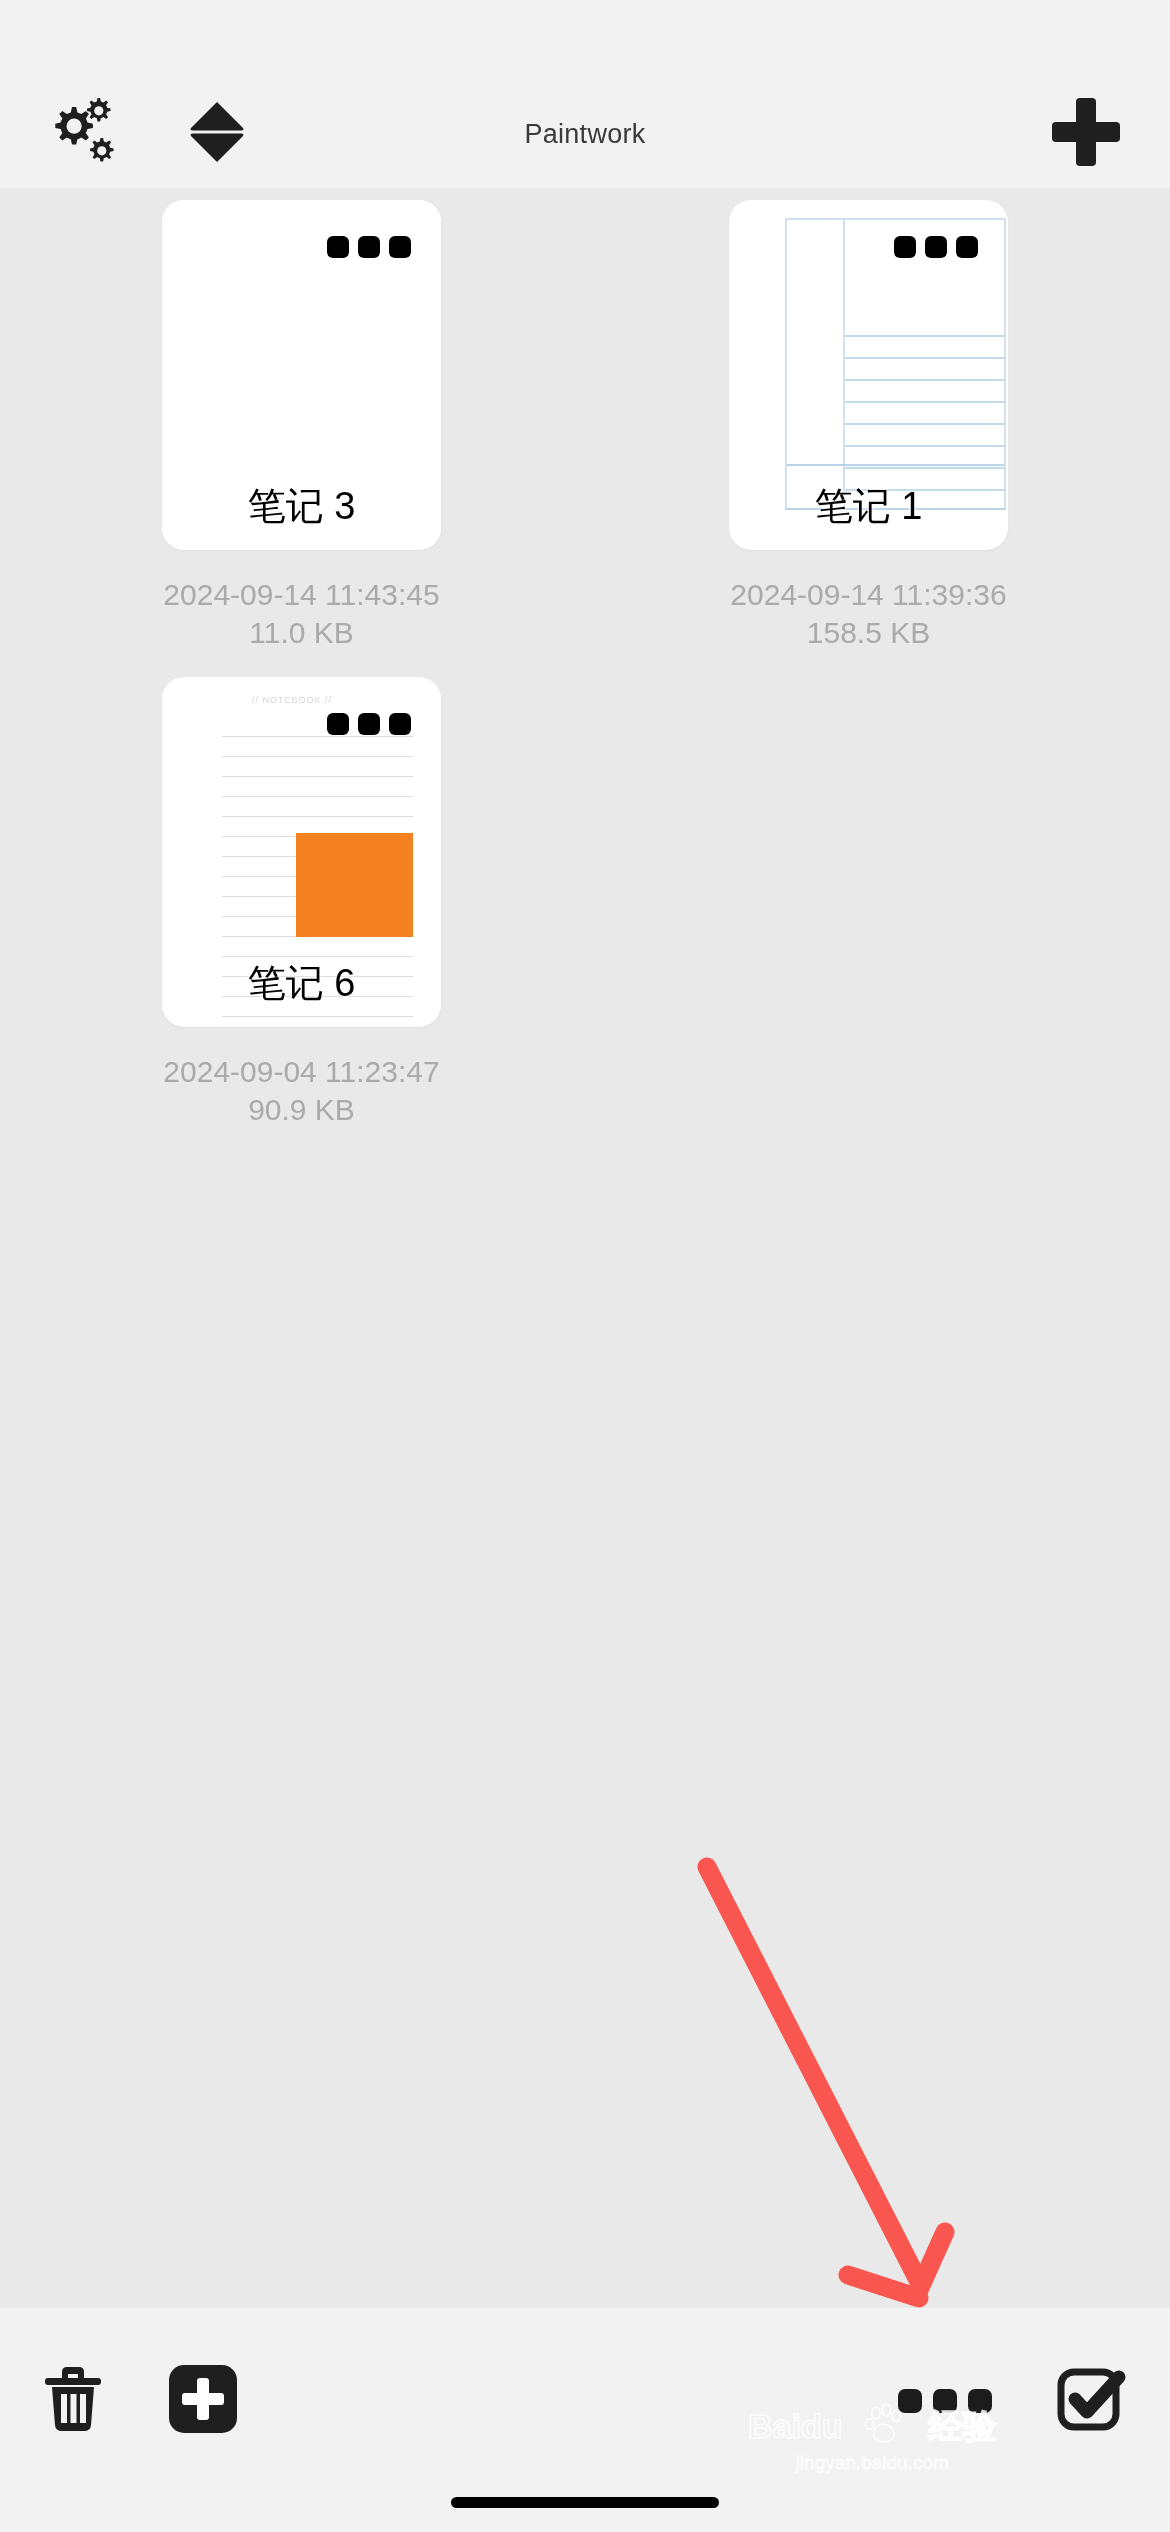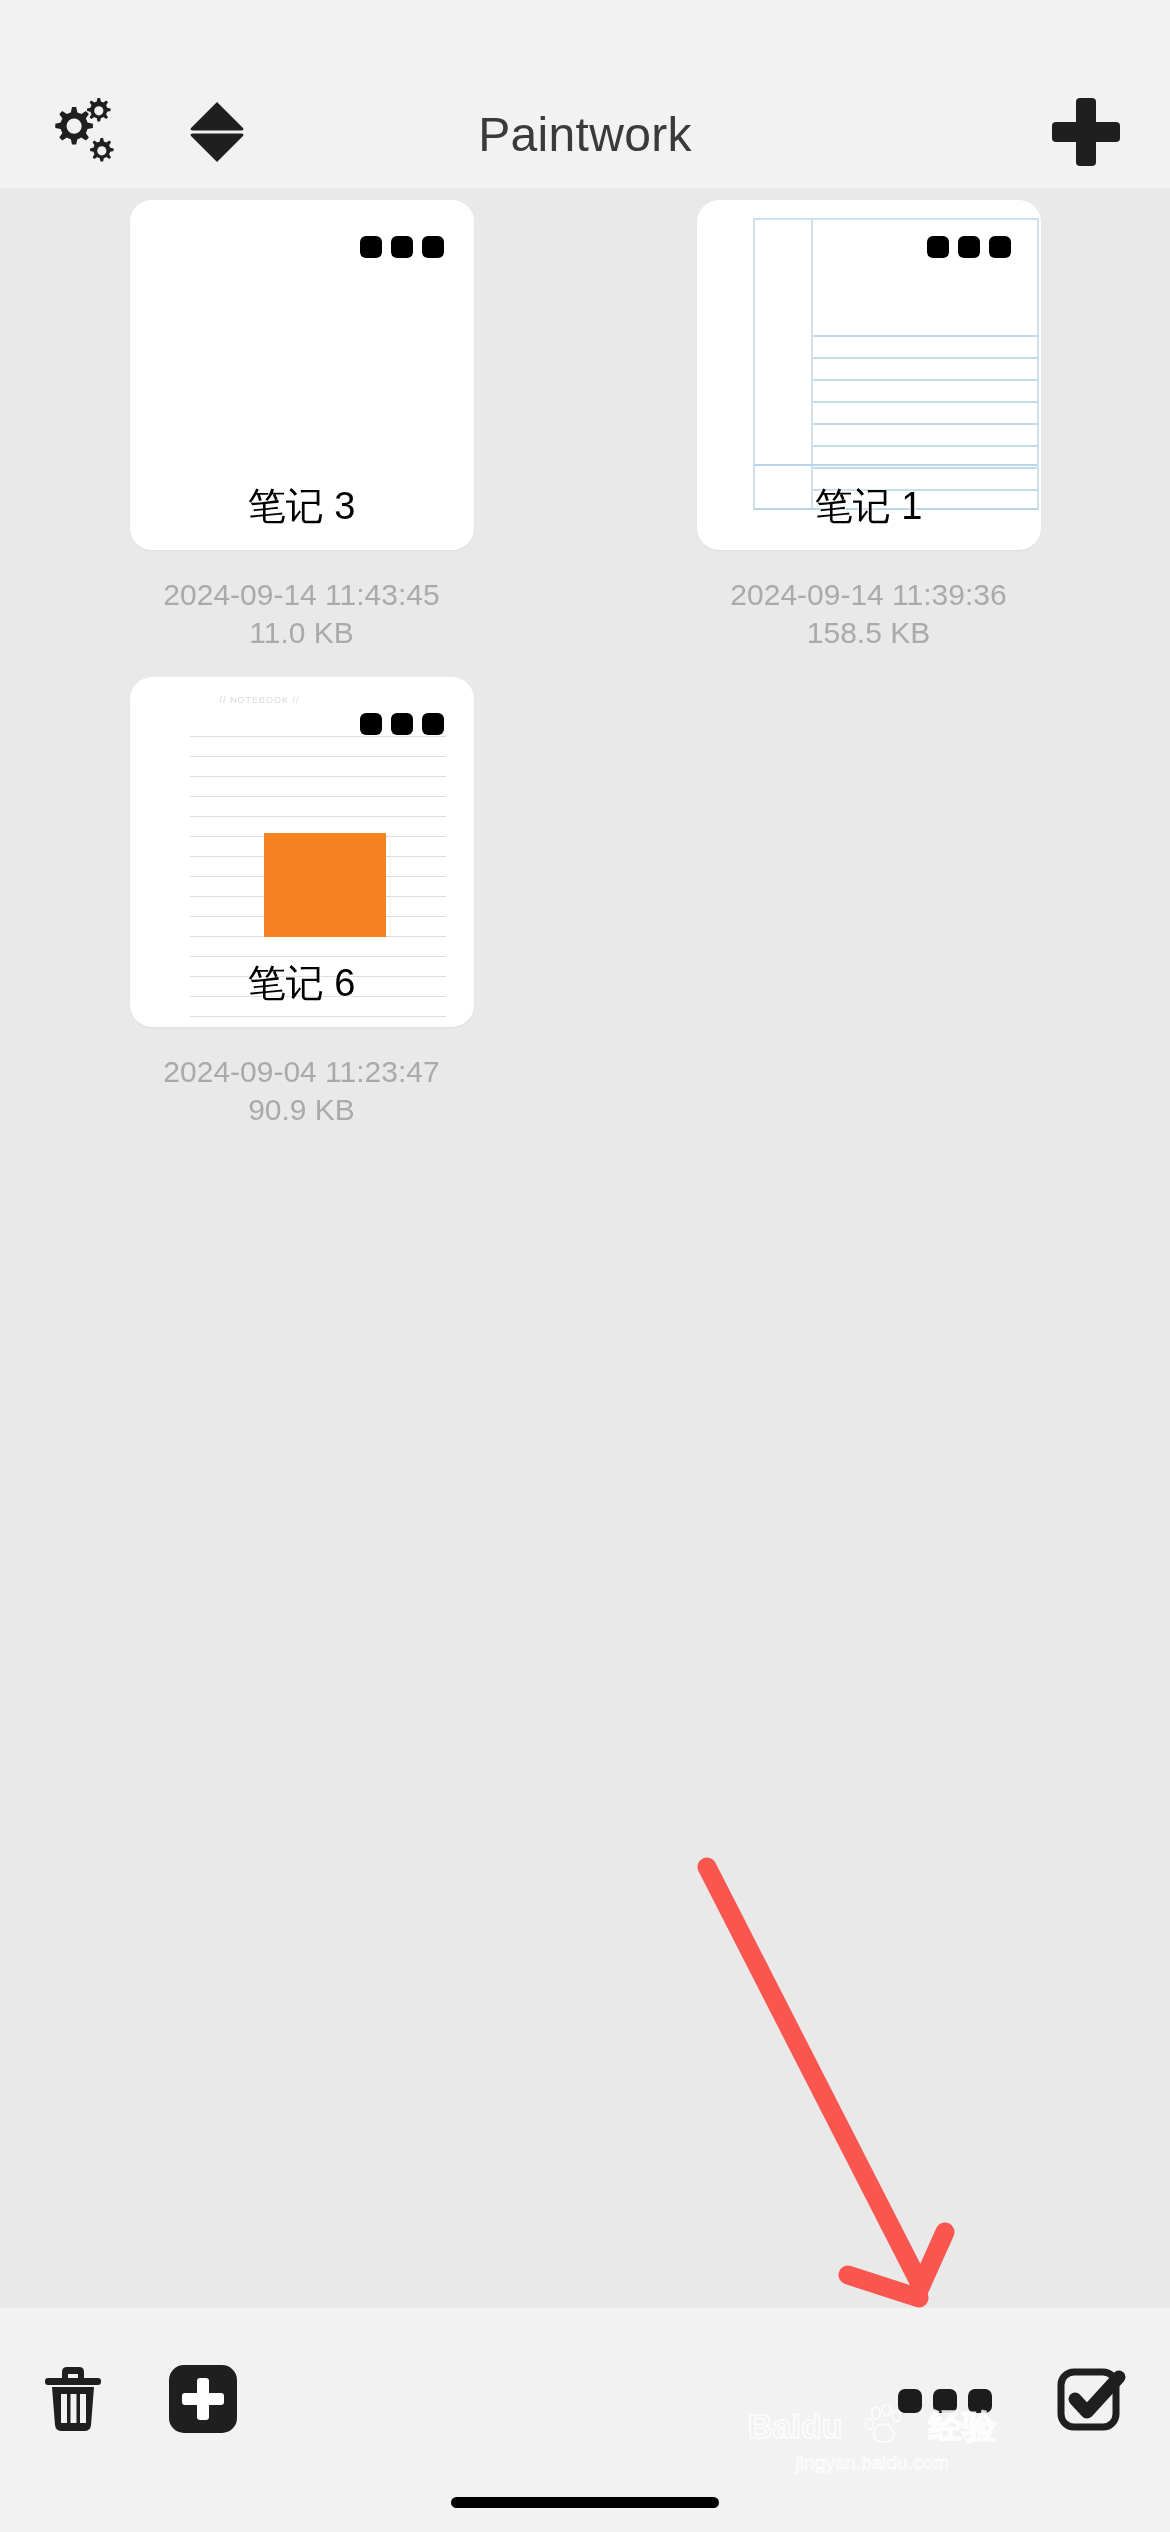--- a/index.html
+++ b/index.html
@@ -21,21 +21,21 @@
   .header{
     height:108px;width:100%;
     background:#f2f2f2;
     display:flex;align-items:center;
     padding:0 46px;
     position:relative;
   }
   .hdr-left{display:flex;align-items:center;gap:62px;}
   .hdr-title{
     position:absolute;left:0;right:0;text-align:center;
-    font-size:48px;color:#3a3a3a;font-weight:400;
+    font-size:27px;color:#3a3a3a;font-weight:400;
     letter-spacing:.3px;
     pointer-events:none;
   }
   .hdr-right{margin-left:auto;position:relative;z-index:2;}
 
   .icon-btn{display:flex;align-items:center;justify-content:center;cursor:pointer;}
 
   
   .content{
     background:#e9e9e9;
@@ -45,21 +45,21 @@
   .grid{
     display:flex;flex-wrap:wrap;
     padding:0 18px;
   }
   .cell{
     width:50%;
     display:flex;flex-direction:column;align-items:center;
     margin-bottom:26px;
   }
   .card{
-    width:344px;height:350px;
+    width:279px;height:350px;
     background:#ffffff;
     border-radius:22px;
     position:relative;
     overflow:hidden;
     box-shadow:0 1px 2px rgba(0,0,0,.05);
     cursor:pointer;
   }
   .card-title{
     position:absolute;
     left:0;right:0;bottom:18px;

